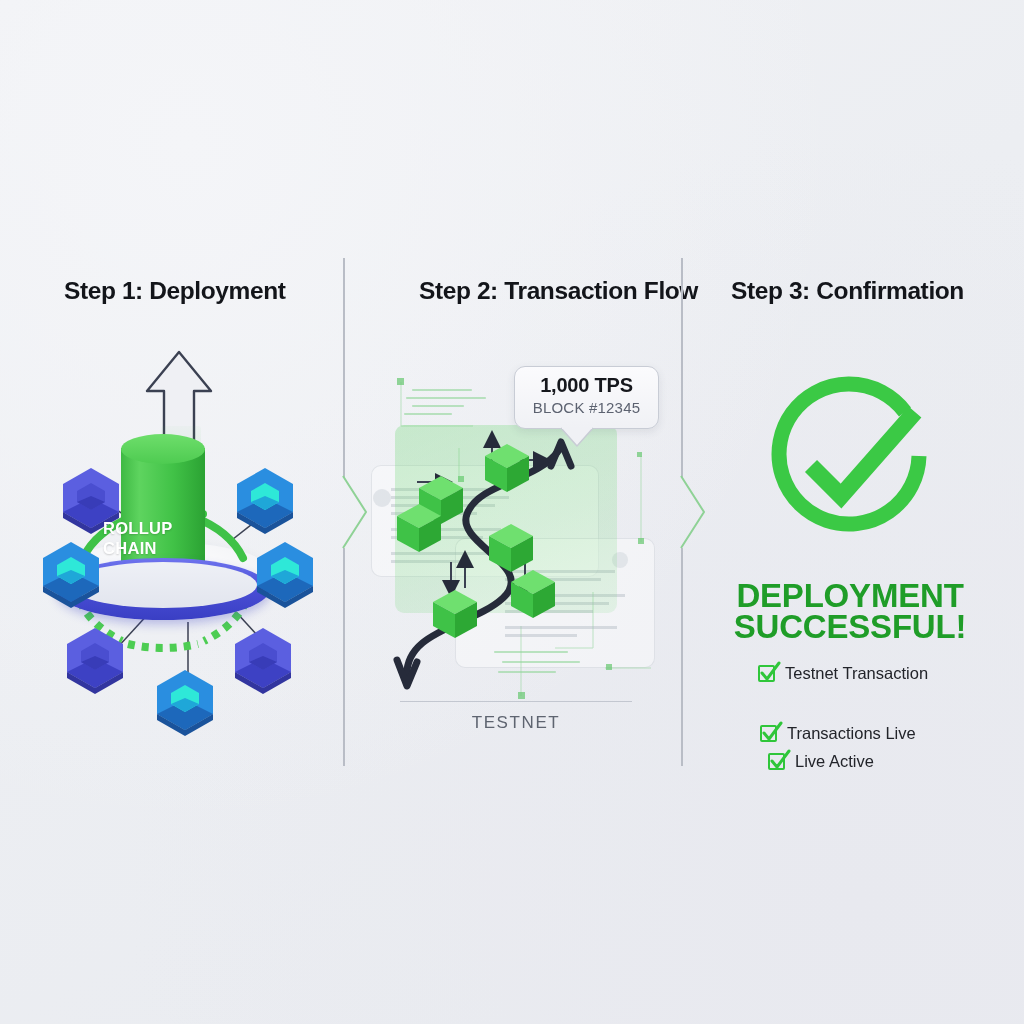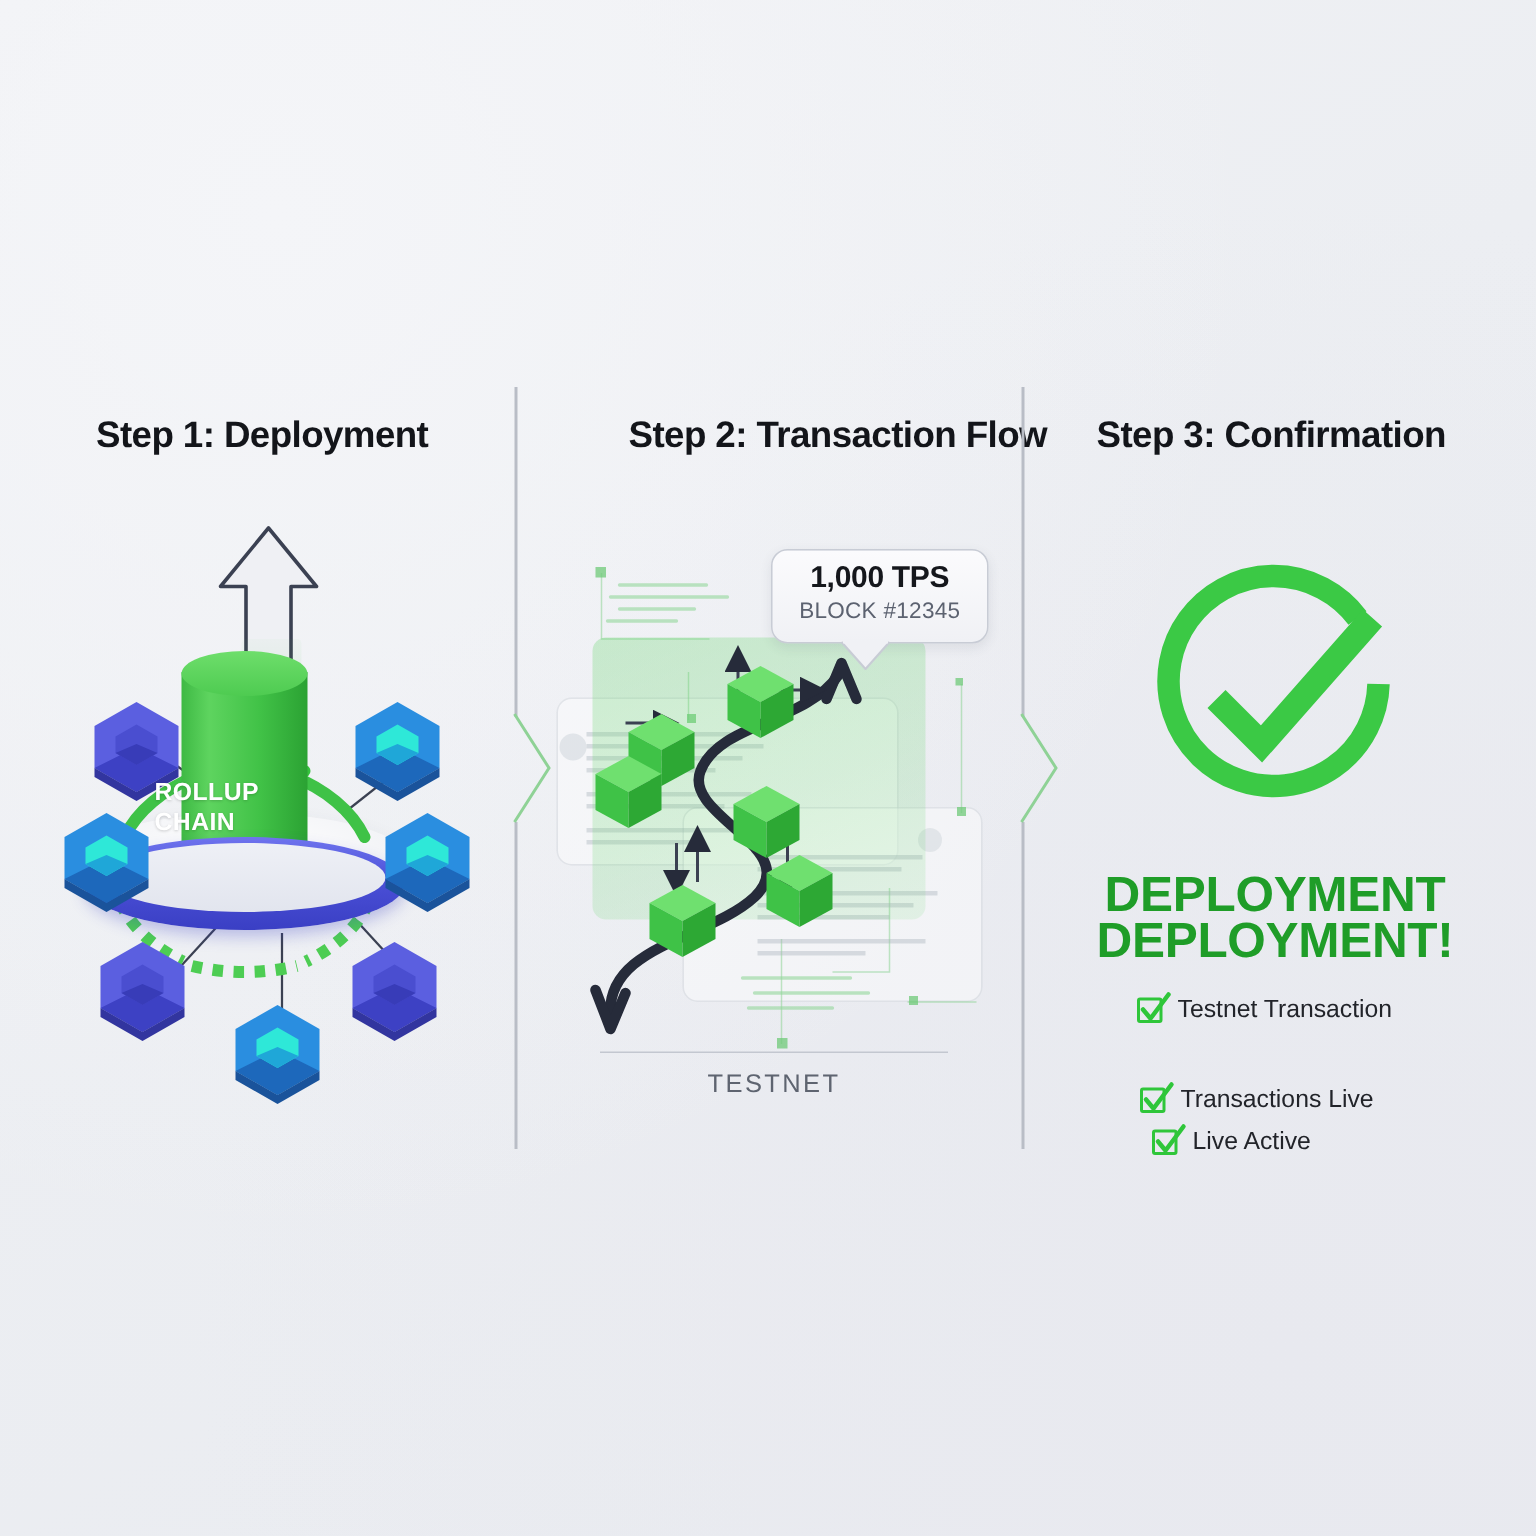--- a/index.html
+++ b/index.html
@@ -448,21 +448,21 @@
 
   <div id="step3">
 
     <svg class="check-circle" viewBox="0 0 190 190">
       <path d="M150 42 A 70 70 0 1 0 164 86" fill="none" stroke="#3bc945" stroke-width="15" stroke-linecap="butt"></path>
       <path d="M56 96 L86 126 L160 42" fill="none" stroke="#3bc945" stroke-width="17" stroke-linecap="butt" stroke-linejoin="miter"></path>
     </svg>
 
     <div class="success">
       <div>DEPLOYMENT</div>
-      <div>DEPLOYMENT!</div>
+      <div>SUCCESSFUL!</div>
     </div>
 
     <div class="checklist">
       <div class="cl-row r0">
         <span class="cl-box">
           <svg width="22" height="24" viewBox="0 0 22 24">
             <path d="M3 12 L8 18 L20 2" fill="none" stroke="#2fc63a" stroke-width="3" stroke-linecap="round" stroke-linejoin="round"></path>
           </svg>
         </span>
         <span class="cl-text">Testnet Transaction</span>

